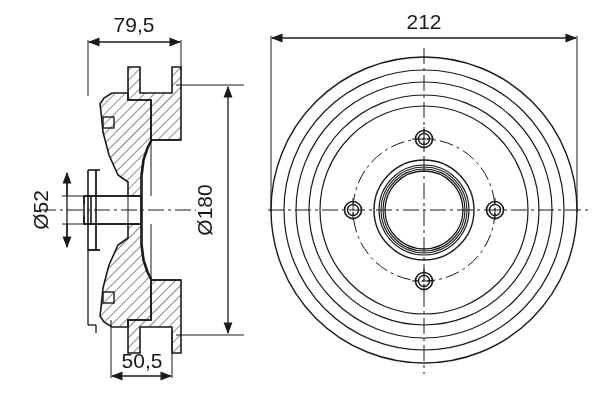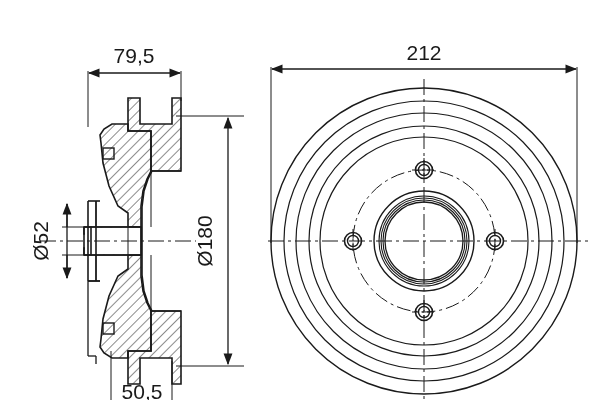--- a/index.html
+++ b/index.html
@@ -12,21 +12,20 @@
     height: 400px;
     position: relative;
     overflow: hidden;
     font-family: "Liberation Sans", sans-serif;
   }
   #drawing-root {
     position: absolute;
     left: 0; top: 0;
     width: 600px;
     height: 294px;
-    margin-top: 31px;
   }
   svg#tech-drawing {
     display: block;
     width: 600px;
     height: 400px;
     background: #ffffff;
   }
   .dim-text {
     font-family: "Liberation Sans", sans-serif;
     font-size: 21px;

